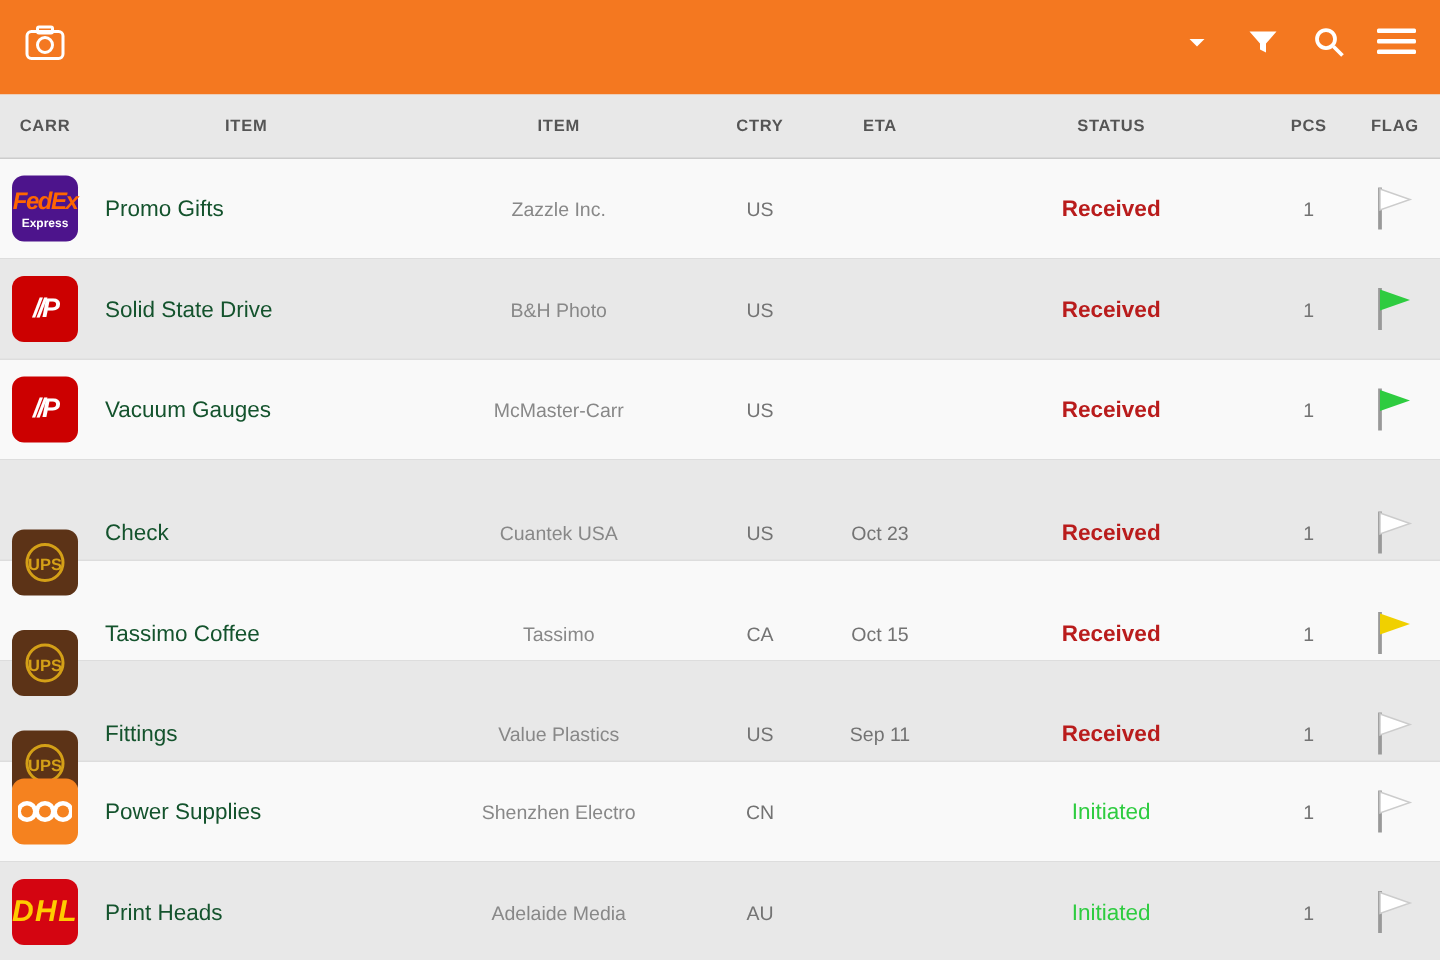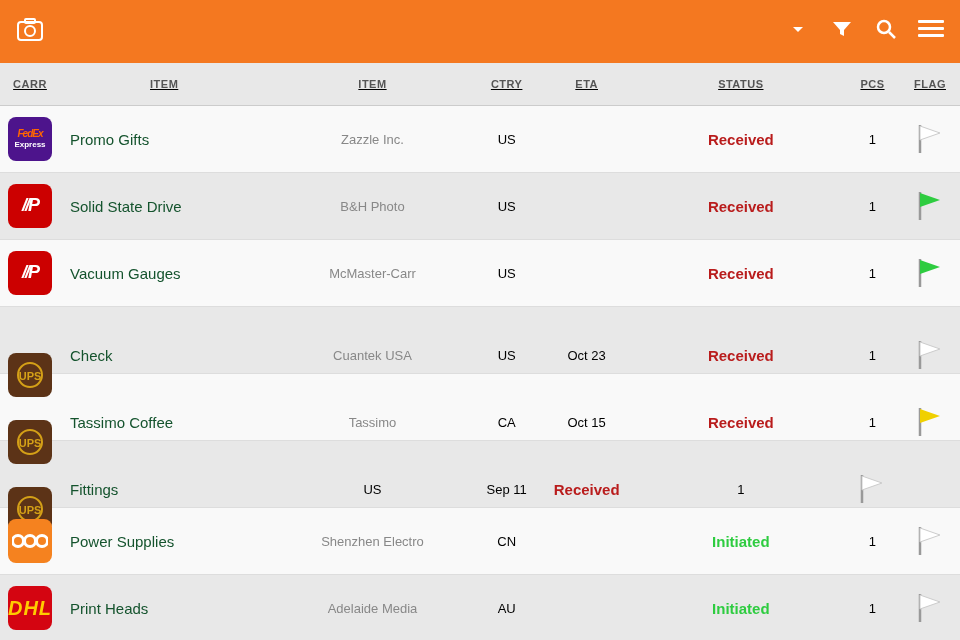--- a/index.html
+++ b/index.html
@@ -33,21 +33,20 @@
     }
 
     
     .table-header {
       display: grid;
       grid-template-columns: 60px 1fr 1fr 60px 100px 1fr 55px 60px;
       background: #e8e8e8;
       border-bottom: 1px solid #ccc;
       height: 43px;
       align-items: center;
-      text-decoration: underline;
     }
     .col-header {
       font-size: 11px;
       font-weight: bold;
       color: #555;
       text-align: center;
       letter-spacing: 0.5px;
     }
 
     
@@ -58,36 +57,36 @@
       height: 67px;
       align-items: center;
       border-bottom: 1px solid #ddd;
     }
     .table-row:nth-child(odd) { background: #f9f9f9; }
     .table-row:nth-child(even) { background: #e8e8e8; }
 
     .cell {
       text-align: center;
       font-size: 13px;
-      color: #000000;
+      color: #737373;
       padding: 0 4px;
     }
     .cell-item {
       font-size: 15px;
       font-weight: normal;
       color: #14532d;
       text-align: left;
       padding-left: 10px;
     }
     .cell-from {
       color: #888;
       font-size: 13px;
     }
     .status-received { color: #b91c1c; font-weight: bold; font-size: 15px; }
-    .status-initiated { color: #2ecc40; font-weight: bold; font-size: 15px; }
+    .status-initiated { color: #2ecc40; font-weight: normal; font-size: 15px; }
 
     
     .carrier-cell {
       display: flex;
       align-items: center;
       justify-content: center;
       padding: 6px;
     }
     .carrier-logo {
       width: 44px;
@@ -164,21 +163,21 @@
   <div class="col-header">ETA</div>
   <div class="col-header">STATUS</div>
   <div class="col-header">PCS</div>
   <div class="col-header">FLAG</div>
 </div>
 
 <div class="table-body" id="table-body">
     <div class="table-row">
     <div class="carrier-cell">
       <div class="carrier-logo" style="background:#4d148c; flex-direction:column; padding:2px;">
-      <span style="color:#ff6600; font-size:10px; font-weight:900; font-style:italic; letter-spacing:-1px;">FedEx</span>
+      <span style="color:#ff6600; font-size:16px; font-weight:900; font-style:italic; letter-spacing:-1px;">FedEx</span>
       <span style="color:white; font-size:8px; font-weight:bold;">Express</span>
     </div>
     </div>
     <div class="cell cell-item">Promo Gifts</div>
     <div class="cell cell-from">Zazzle Inc.</div>
     <div class="cell">US</div>
     <div class="cell"></div>
     <div class="cell status-received">Received</div>
     <div class="cell">1</div>
     <div class="flag-cell">
@@ -273,20 +272,21 @@
     <div class="table-row">
     <div class="carrier-cell">
       <div class="carrier-logo ups" style="background:#5c3317;">
       <svg width="30" height="30" viewBox="0 0 30 30">
         <ellipse cx="15" cy="15" rx="12" ry="12" fill="#5c3317" stroke="#d4a017" stroke-width="2"></ellipse>
         <text x="15" y="20" text-anchor="middle" font-size="11" font-weight="bold" fill="#d4a017">UPS</text>
       </svg>
     </div>
     </div>
     <div class="cell cell-item">Fittings</div>
+    <div class="cell cell-from">Value Plastics</div>
     <div class="cell">US</div>
     <div class="cell">Sep 11</div>
     <div class="cell status-received">Received</div>
     <div class="cell">1</div>
     <div class="flag-cell">
       <svg width="28" height="32" viewBox="0 0 28 32">
       <line x1="4" y1="2" x2="4" y2="30" stroke="#999" stroke-width="2.5"></line>
       <polygon points="4,3 24,10 4,17" fill="white" stroke="#ccc" stroke-width="1"></polygon>
     </svg>
     </div>

